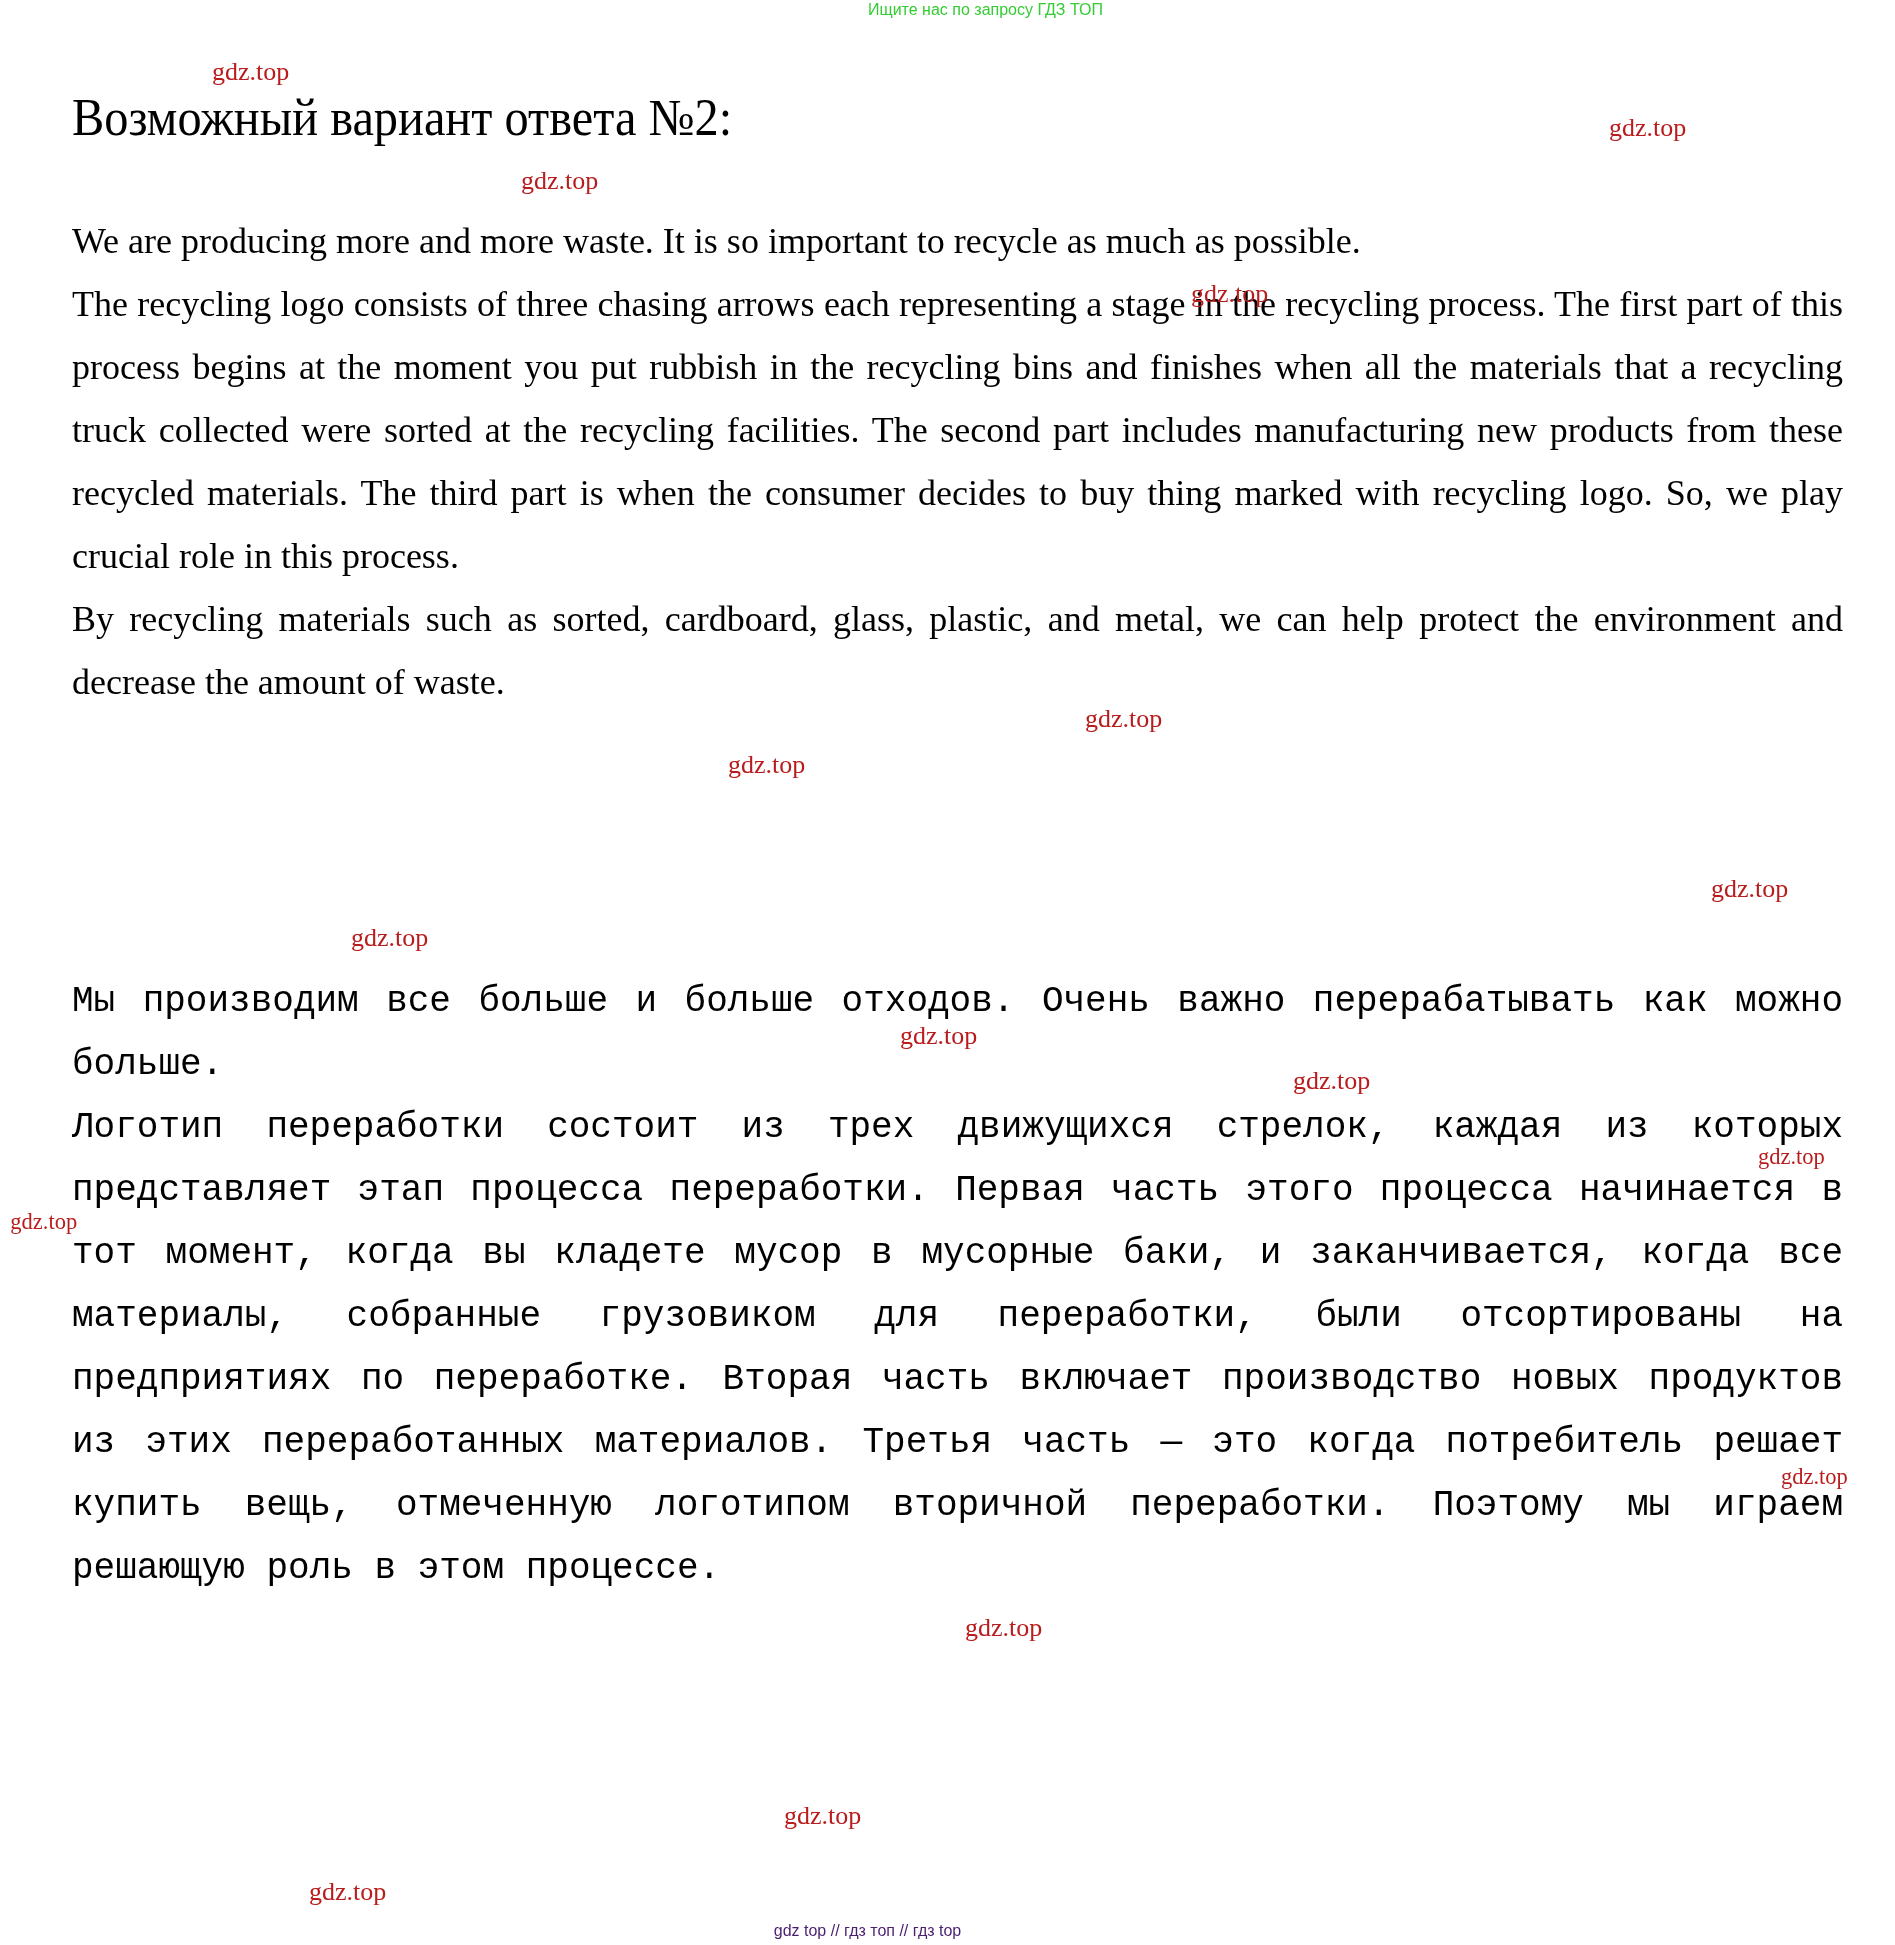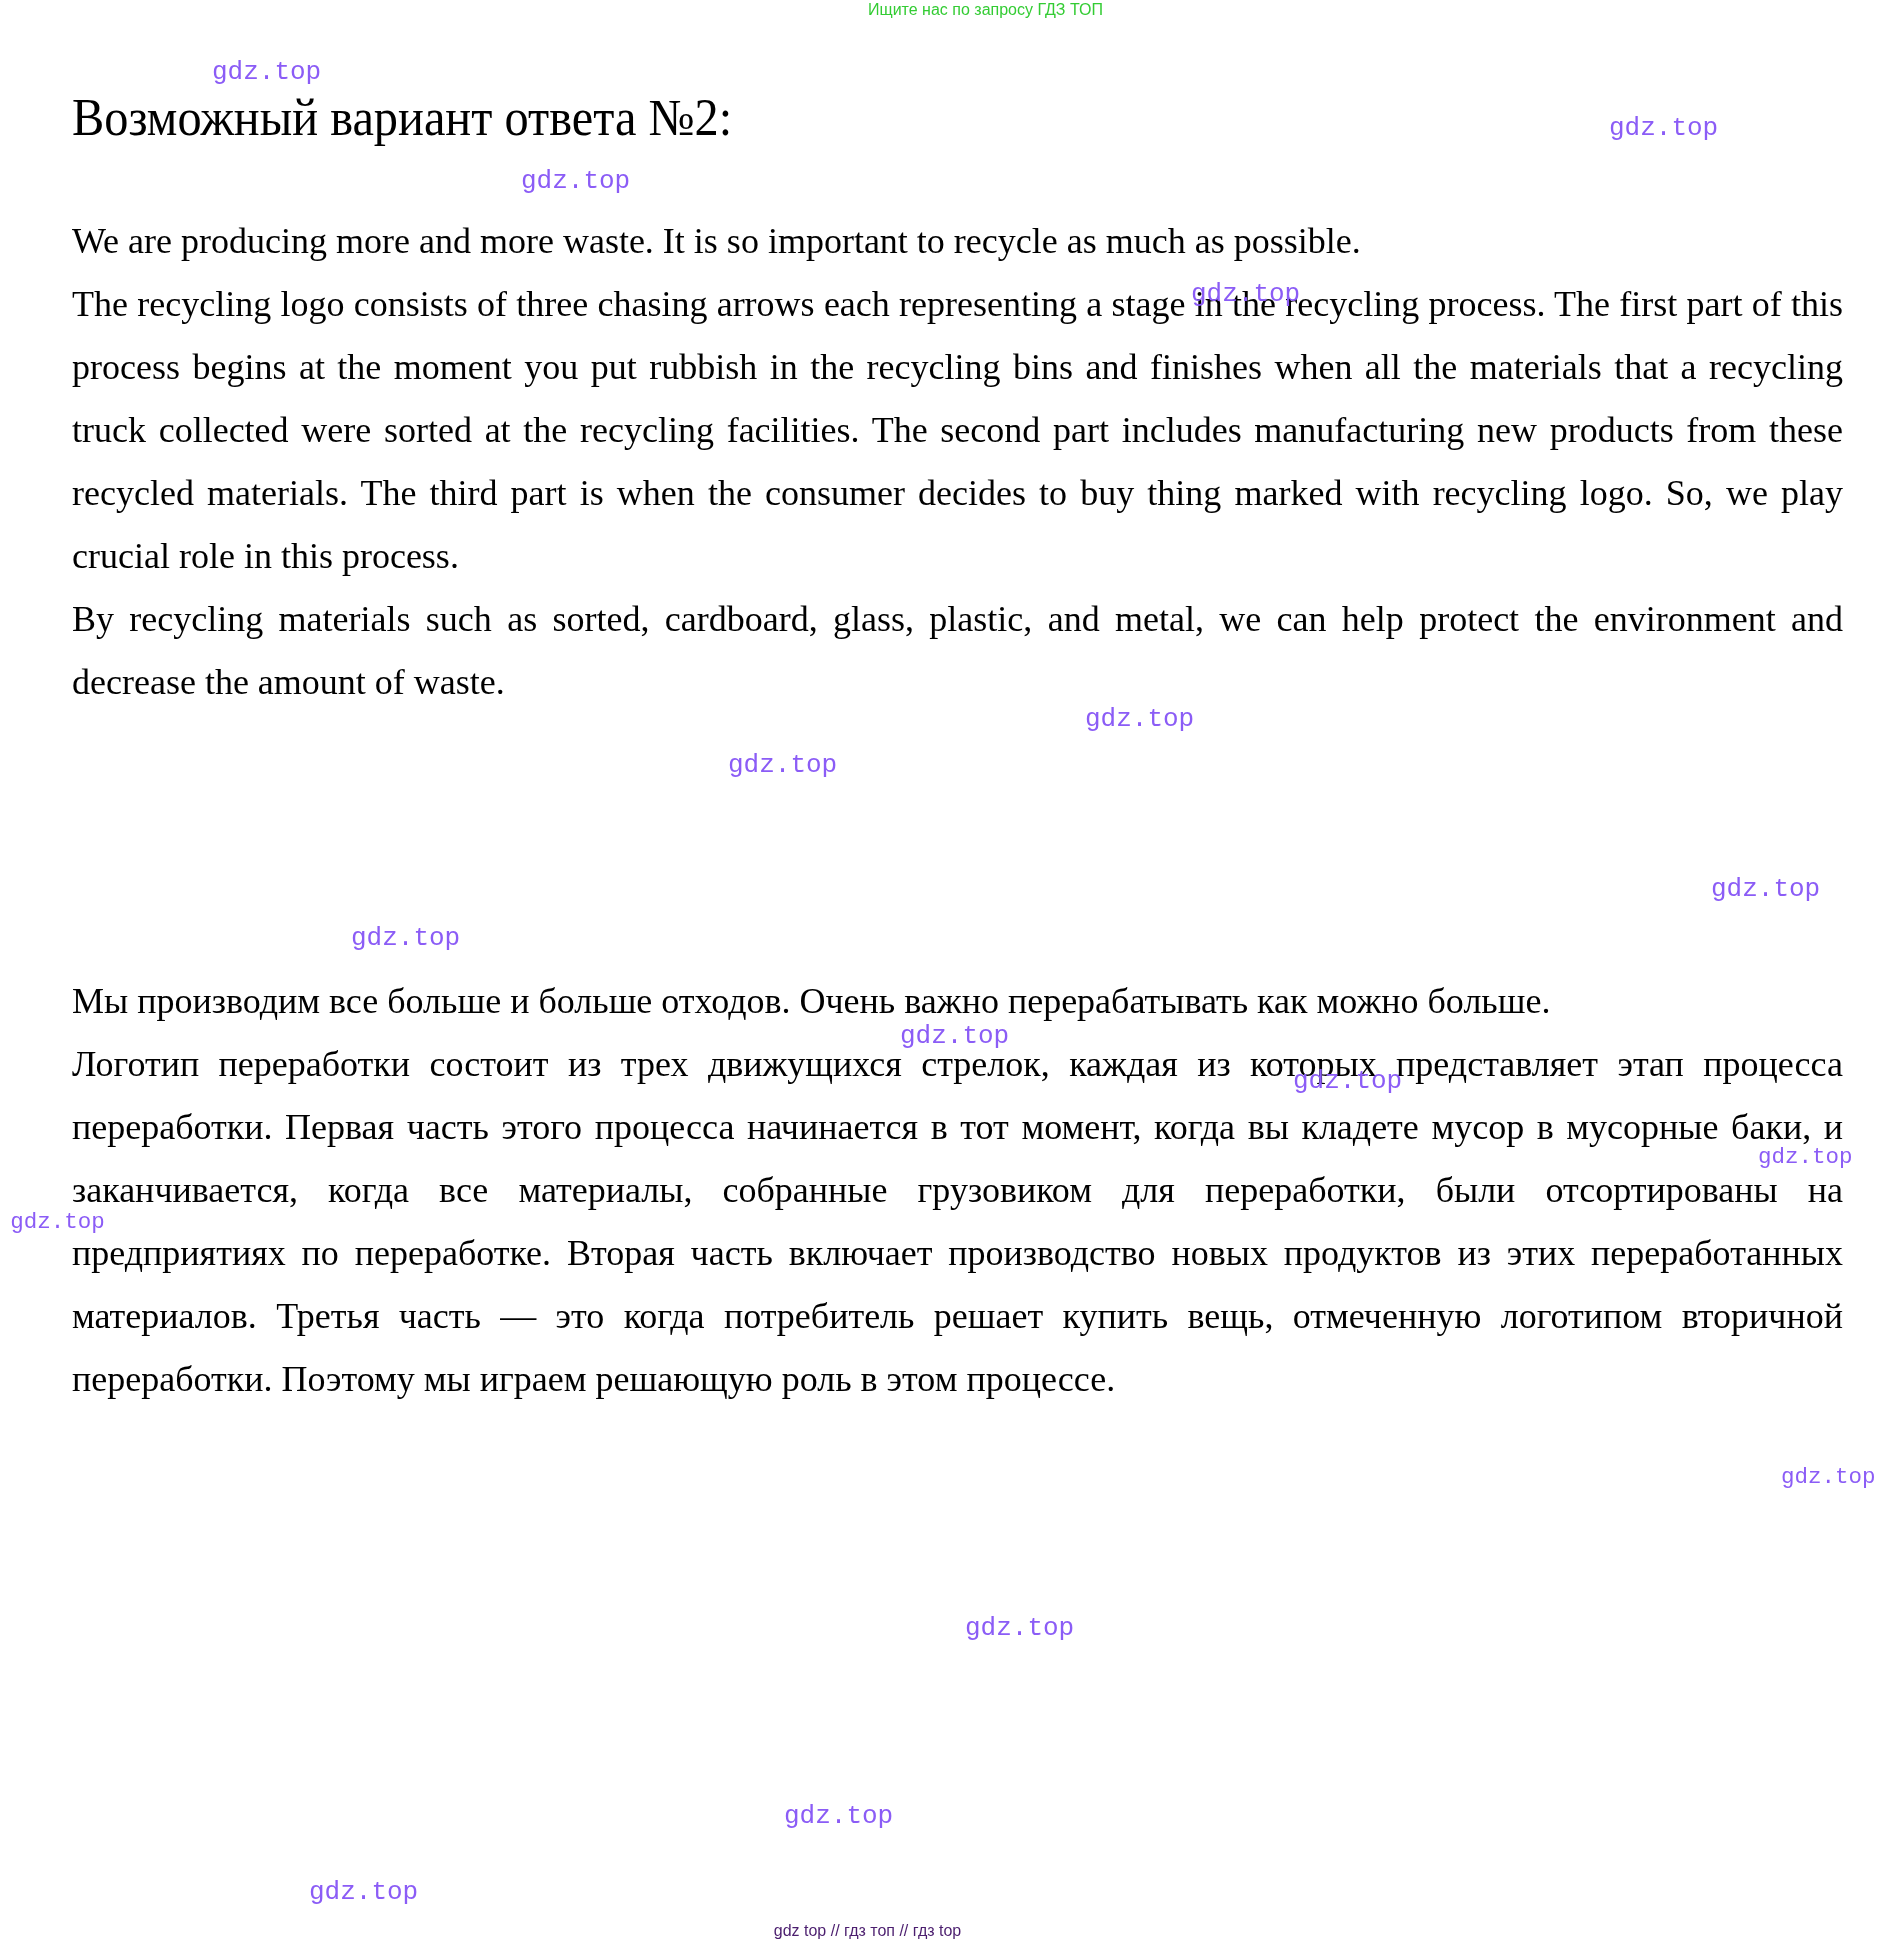--- a/index.html
+++ b/index.html
@@ -20,24 +20,24 @@
     font-size: 52px; line-height: 63px; color: #000;
     transform: scaleX(0.93); transform-origin: left top;
   }
   .block {
     position: absolute; left: 72px; width: 1771px;
     font-family: "Liberation Serif", serif; font-size: 36px;
     line-height: 63px; color: #000;
   }
   .block p { margin: 0; text-align: justify; }
   .en { top: 210px; }
-  .ru { top: 970px; }
+  .ru { top: 970px; font-family: Liberation Mono, monospace; }
   .wm {
-    position: absolute; font-family: Liberation Mono, monospace;
-    font-size: 26px; line-height: 28px; color: #8b5cf6; white-space: nowrap;
+    position: absolute; font-family: Liberation Serif, serif;
+    font-size: 26px; line-height: 28px; color: #b91c1c; white-space: nowrap;
   }
 </style>
 </head>
 <body>
 
 <div class="top-banner">Ищите нас по запросу ГДЗ ТОП</div>
 
 <h1 class="title">Возможный вариант ответа №2:</h1>
 
 <div class="block en">

